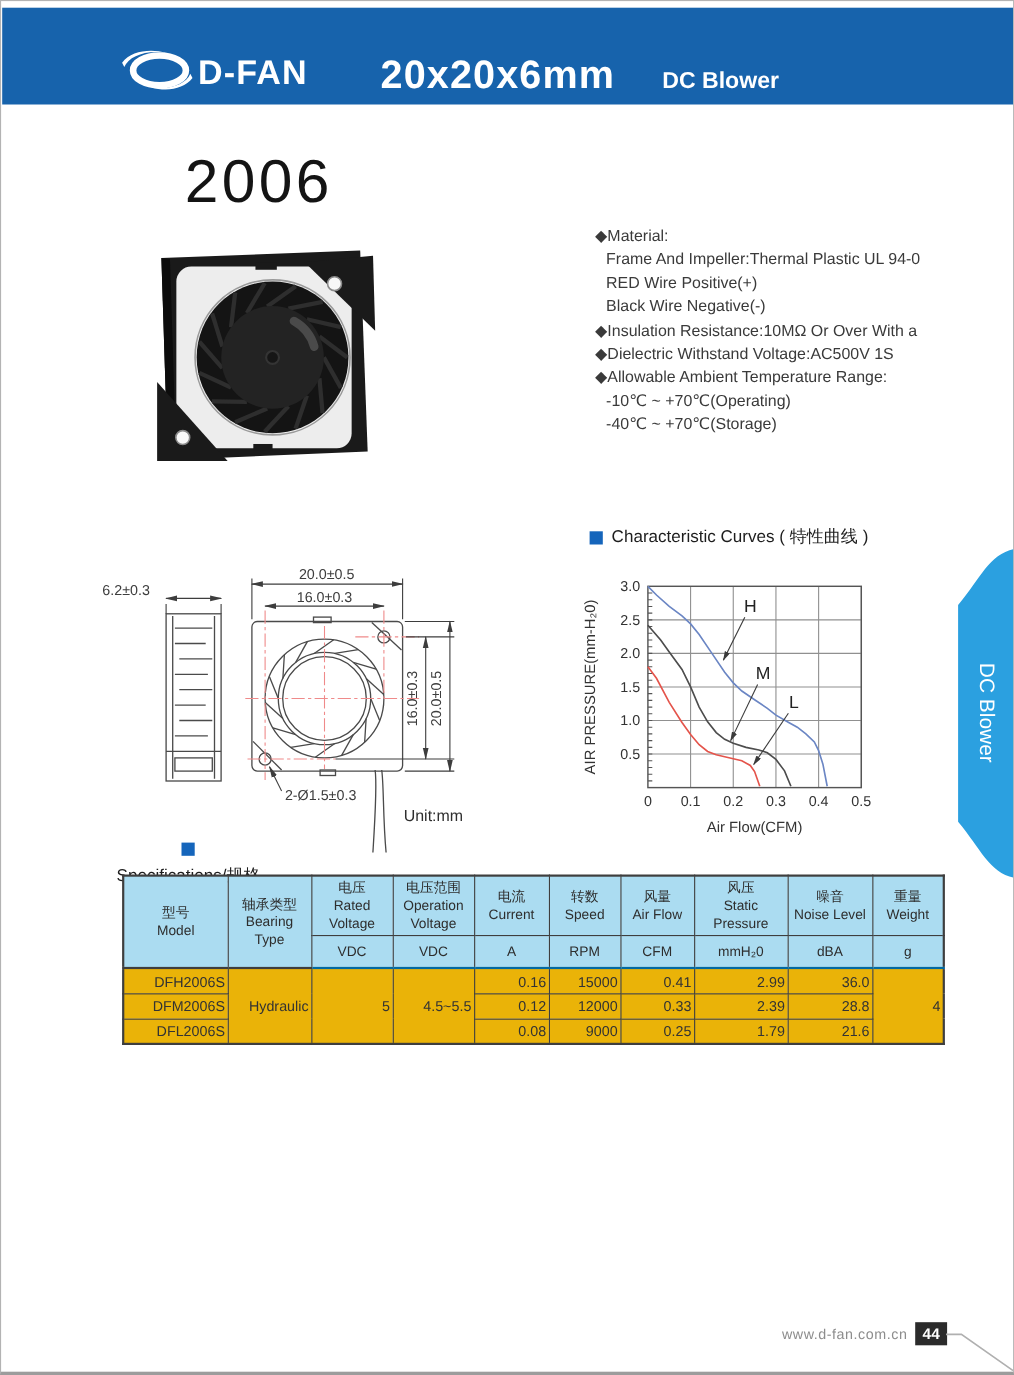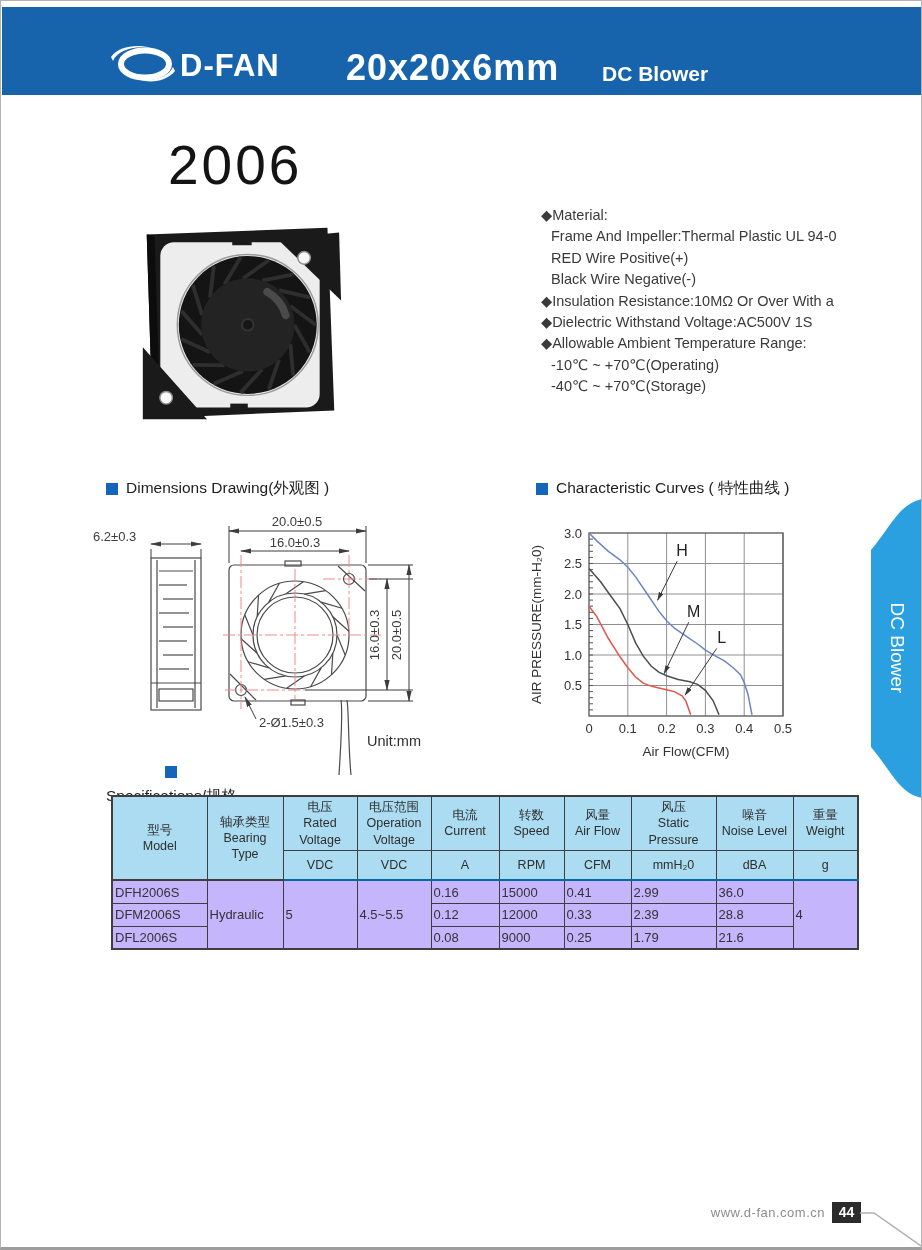--- a/index.html
+++ b/index.html
@@ -38,21 +38,21 @@
 
   
   .specs-table { left:110px; top:794px; }
   table { border-collapse:collapse; table-layout:fixed; }
   table, th, td { border:1px solid #3e3e3e; }
   table { border-width:2px; }
   th { background:#abdcf1; font-weight:normal; font-size:12.5px; color:#2e2e2e; line-height:1.3; padding:2px 1px; }
   tr.units th { height:30px; border-bottom:2px solid #0369a1; }
   tr.hdr th { height:54px; }
   th.span2 { border-bottom:2px solid #3e3e3e; }
-  td { background:#c4b5fd; font-size:13px; color:#333; text-align:left; height:23px; padding:0 2px; }
+  td { background:#eab308; font-size:13px; color:#333; text-align:right; height:23px; padding:0 2px; }
 
   
   .side-tab-svg { left:862px; top:495px; }
 
   
   .footer-site { left:690px; top:1204px; width:134px; text-align:right; font-size:13px; color:#8d8d8d; letter-spacing:.5px; }
   .page-badge { left:831px; top:1201px; width:29px; height:21px; background:#2b2b2b; color:#fff;
                 font-size:14px; font-weight:bold; text-align:center; line-height:21px; }
 </style>
 </head>
@@ -112,24 +112,20 @@
     <div class="ind">Frame And Impeller:Thermal Plastic UL 94-0</div>
     <div class="ind">RED Wire Positive(+)</div>
     <div class="ind">Black Wire Negative(-)</div>
     <div>◆Insulation Resistance:10MΩ Or Over With a</div>
     <div>◆Dielectric Withstand Voltage:AC500V 1S</div>
     <div>◆Allowable Ambient Temperature Range:</div>
     <div class="ind">-10℃ ~ +70℃(Operating)</div>
     <div class="ind">-40℃ ~ +70℃(Storage)</div>
   </div>
 
-  <div class="abs sec-title" style="left:105px;top:477px;">
-    <span class="bullet-sq"></span>
-    <span>Dimensions Drawing(外观图 )</span>
-  </div>
   <div class="abs sec-title" style="left:535px;top:477px;">
     <span class="bullet-sq"></span>
     <span>Characteristic Curves ( 特性曲线 )</span>
   </div>
   <div class="abs sec-title" style="left:105px;top:765px;flex-direction:column;">
     <span class="bullet-sq"></span>
     <span>Specifications/规格</span>
   </div>
 
   <svg class="abs" style="left:90px;top:512px;" width="360" height="280" viewBox="0 0 360 280">

